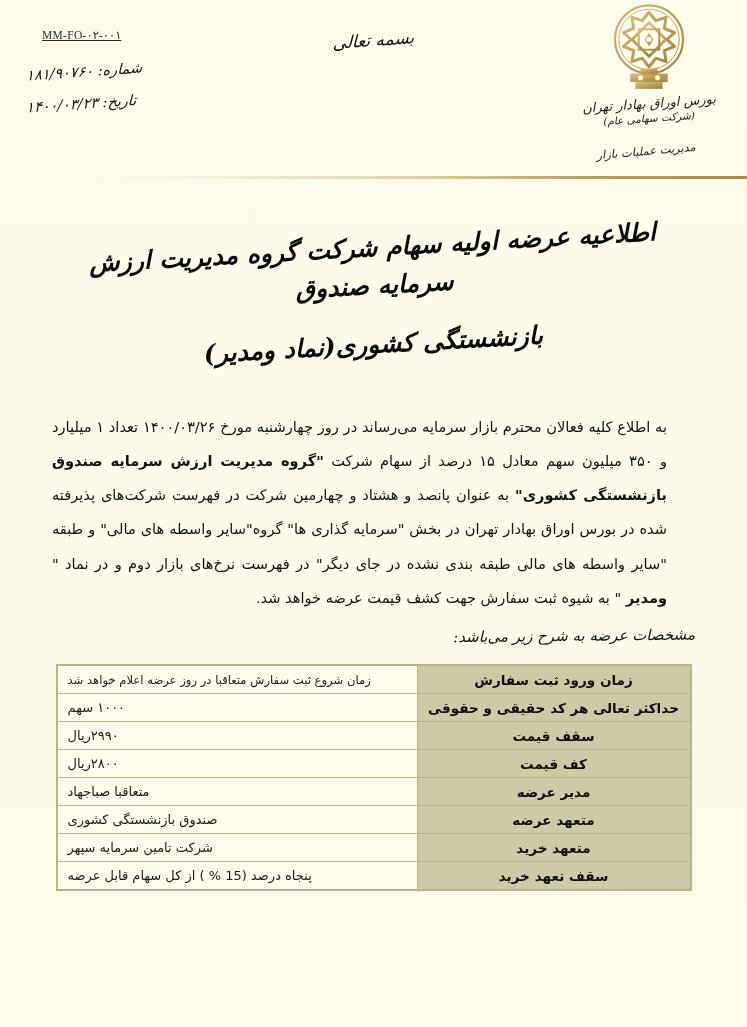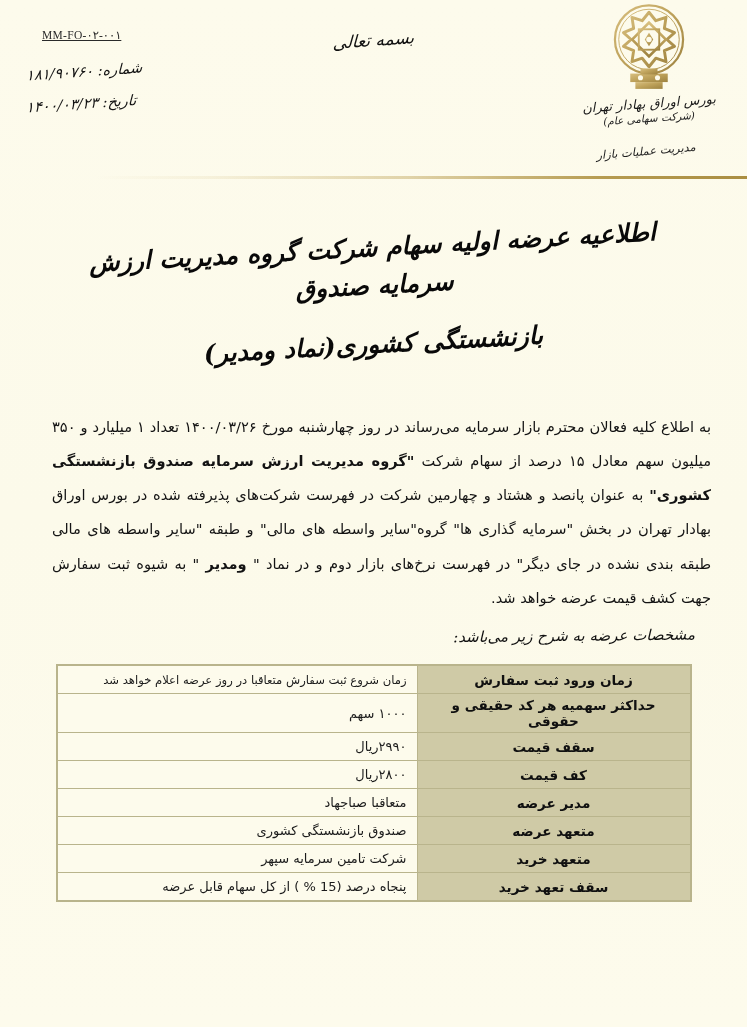--- a/index.html
+++ b/index.html
@@ -147,21 +147,21 @@
   }
   .title-line-2 {
     font-size: 25px;
     line-height: 1.5;
     margin-top: 22px;
     transform: rotate(-3.2deg);
   }
 
   
   .body-block {
-    margin: 46px 36px 0 52px;
+    margin: 46px 80px 0 52px;
     text-align: justify;
     direction: rtl;
     font-family: "DejaVu Sans", "Liberation Sans", sans-serif;
     font-size: 14.6px;
     line-height: 2.35;
     color: #131313;
   }
   .body-block b { font-weight: 700; }
   .closing {
     margin: 14px 52px 0 52px;
@@ -200,21 +200,21 @@
     font-size: 13.6px;
     text-align: center;
     font-family: "DejaVu Sans", "Liberation Sans", sans-serif;
     margin-left: 15px;
   }
   table.specs td {
     background: #fdfbec;
     color: #1b1b1b;
     font-weight: 400;
     font-size: 13px;
-    text-align: right;
+    text-align: left;
     font-family: "DejaVu Sans", "Liberation Sans", sans-serif;
   }
   table.specs tr.first td { font-size: 11.6px; }
 </style>
 </head>
 <body>
 
 <div class="page">
 
   <div class="header">
@@ -274,21 +274,21 @@
   <div class="closing">مشخصات عرضه به شرح زیر می‌باشد:</div>
 
   <div class="table-wrap">
     <table class="specs">
       <tbody>
           <tr class="first">
             <th>زمان ورود ثبت سفارش</th>
             <td>زمان شروع ثبت سفارش متعاقبا در روز عرضه اعلام خواهد شد</td>
           </tr>
           <tr>
-            <th>حداکثر سهمیه هر کد حقیقی و حقوقی</th>
+            <th>حداکثر تعالی هر کد حقیقی و حقوقی</th>
             <td>۱۰۰۰ سهم</td>
           </tr>
           <tr>
             <th>سقف قیمت</th>
             <td>۲۹۹۰ریال</td>
           </tr>
           <tr>
             <th>کف قیمت</th>
             <td>۲۸۰۰ریال</td>
           </tr>

